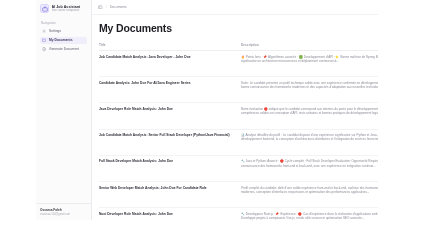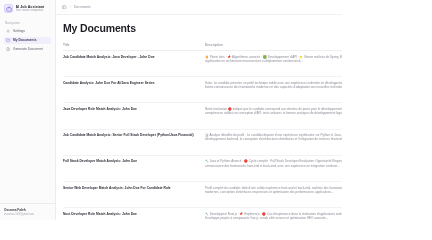--- a/index.html
+++ b/index.html
@@ -2,21 +2,21 @@
 <html><head>
 <meta charset="utf-8">
 <style>
   * { box-sizing: border-box; margin: 0; padding: 0; }
   html, body {
     width: 432px; height: 220px;
     font-family: "Liberation Sans", sans-serif;
     background: #ffffff;
     overflow: hidden;
   }
-  .app { display: flex; width: 342px; height: 220px; }
+  .app { display: flex; width: 342px; height: 220px; margin-left: 36px; }
 
   
   .sidebar {
     width: 56px; height: 220px;
     background: #fbfbfc;
     border-right: 1px solid #ececf0;
     display: flex; flex-direction: column;
     flex: 0 0 56px;
   }
   .brand {

